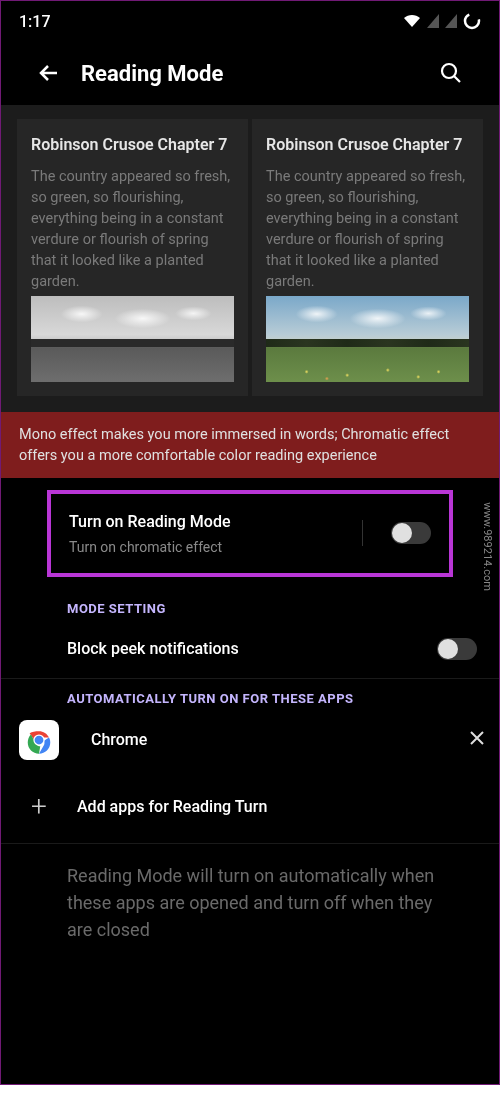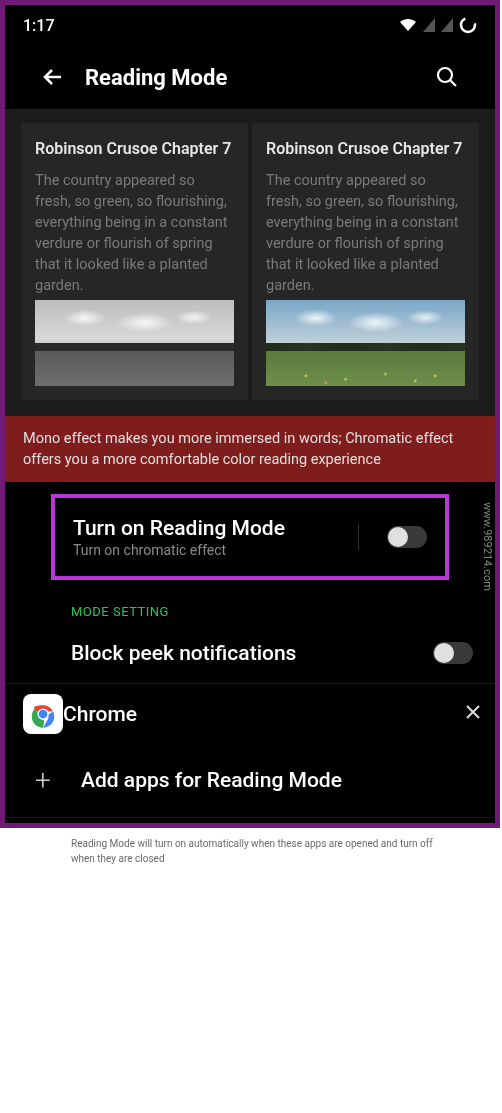--- a/index.html
+++ b/index.html
@@ -6,24 +6,24 @@
     body {
       width: 502px;
       height: 1113px;
       background: #fff;
       font-family: -apple-system, Roboto, "Helvetica Neue", Arial, sans-serif;
       overflow: hidden;
       position: relative;
     }
     .phone {
       width: 500px;
-      height: 828px;
+      height: 1085px;
       background: #000;
       position: relative;
-      border: 5px solid #701a75;
+      border: 1px solid #701a75;
     }
     .statusbar {
       height: 40px;
       display: flex;
       align-items: center;
       justify-content: space-between;
       padding: 0 18px;
       color: #fff;
       font-size: 16px;
       font-weight: 500;
@@ -128,26 +128,26 @@
       gap: 12px;
     }
     .setting-row {
       display: flex;
       align-items: center;
       padding: 18px 22px 18px 66px;
       gap: 16px;
       text-decoration: underline;
     }
     .setting-text { flex: 1; }
-    .setting-title { color: #fff; font-size: 21px; font-weight: 500; }
-    .setting-sub { color: #8a8a8a; font-size: 14px; margin-top: 2px; }
+    .setting-title { color: #fff; font-size: 16px; font-weight: 500; }
+    .setting-sub { color: #8a8a8a; font-size: 14px; margin-top: 8px; }
     .section-header {
-      color: #22c55e;
+      color: #c4b5fd;
       font-size: 13px;
-      font-weight: 400;
+      font-weight: 700;
       letter-spacing: 0.5px;
       padding: 12px 22px 4px 66px;
     }
     .divider { height: 1px; background: #1a1a1a; margin: 0 0; }
     .toggle {
       width: 40px; height: 22px;
       background: #3a3a3a;
       border-radius: 11px;
       position: relative;
       flex-shrink: 0;
@@ -160,39 +160,39 @@
       position: absolute;
       width: 20px; height: 20px;
       background: #e0e0e0;
       border-radius: 50%;
       top: 1px; left: 1px;
     }
     .app-row {
       display: flex;
       align-items: center;
       padding: 10px 12px 10px 18px;
-      gap: 0;
+      gap: 32px;
     }
     .app-icon {
       width: 40px; height: 40px;
       background: #fff;
       border-radius: 8px;
       display: flex; align-items:center; justify-content:center;
       flex-shrink:0;
     }
     .add-row {
       display: flex;
       align-items: center;
       padding: 20px 22px 20px 22px;
       gap: 22px;
     }
     .plus-icon { width: 32px; text-align:center; color:#ccc; font-size:28px; font-weight:300; }
     .footer-note {
       color: #6a6a6a;
-      font-size: 10px;
+      font-size: 18px;
       line-height: 1.5;
       padding: 18px 40px 18px 66px;
     }
     .wm {
       position:absolute;
       right:-30px; top:540px;
       transform: rotate(90deg);
       font-size:11px; color:#888;
     }
   </style>
@@ -270,20 +270,21 @@
 
   <div class="setting-row">
     <div class="setting-text">
       <div class="setting-title">Block peek notifications</div>
     </div>
     <div class="toggle"></div>
   </div>
 
   <div class="divider"></div>
 
+  <div class="section-header">AUTOMATICALLY TURN ON FOR THESE APPS</div>
 
   <div class="app-row">
     <div class="app-icon">
       <svg width="30" height="30" viewBox="0 0 48 48">
         <circle cx="24" cy="24" r="22" fill="#fff"></circle>
         <path fill="#EA4335" d="M24 10c7 0 13 4 16 10H24c-3 0-6 2-7 5L9 13c4-2 9-3 15-3z"></path>
         <path fill="#4285F4" d="M40 20c1 2 2 4 2 8 0 10-8 18-18 18l8-14c1-2 1-5 0-7l8-5z"></path>
         <path fill="#34A853" d="M24 46C14 46 6 38 6 28c0-5 2-10 5-13l8 14c1 3 4 5 7 5l-2 12z"></path>
         <circle cx="24" cy="24" r="9" fill="#fff"></circle>
         <circle cx="24" cy="24" r="7" fill="#4285F4"></circle>
@@ -294,21 +295,21 @@
     </div>
     <span>
       <svg width="20" height="20" viewBox="0 0 20 20" stroke="#ddd" stroke-width="2">
           <path d="M4 4l12 12M16 4L4 16"></path>
         </svg>
     </span>
   </div>
 
   <div class="add-row">
     <div class="plus-icon">+</div>
-    <div class="setting-title">Add apps for Reading Mode</div>
+    <div class="setting-title">Add apps for Reading Turn</div>
   </div>
 
   <div class="divider"></div>
 
   <div class="footer-note">Reading Mode will turn on automatically when these apps are opened and turn off when they are closed</div>
 </div>
 
 <div class="wm">www.989214.com</div>
 
 </body></html>

